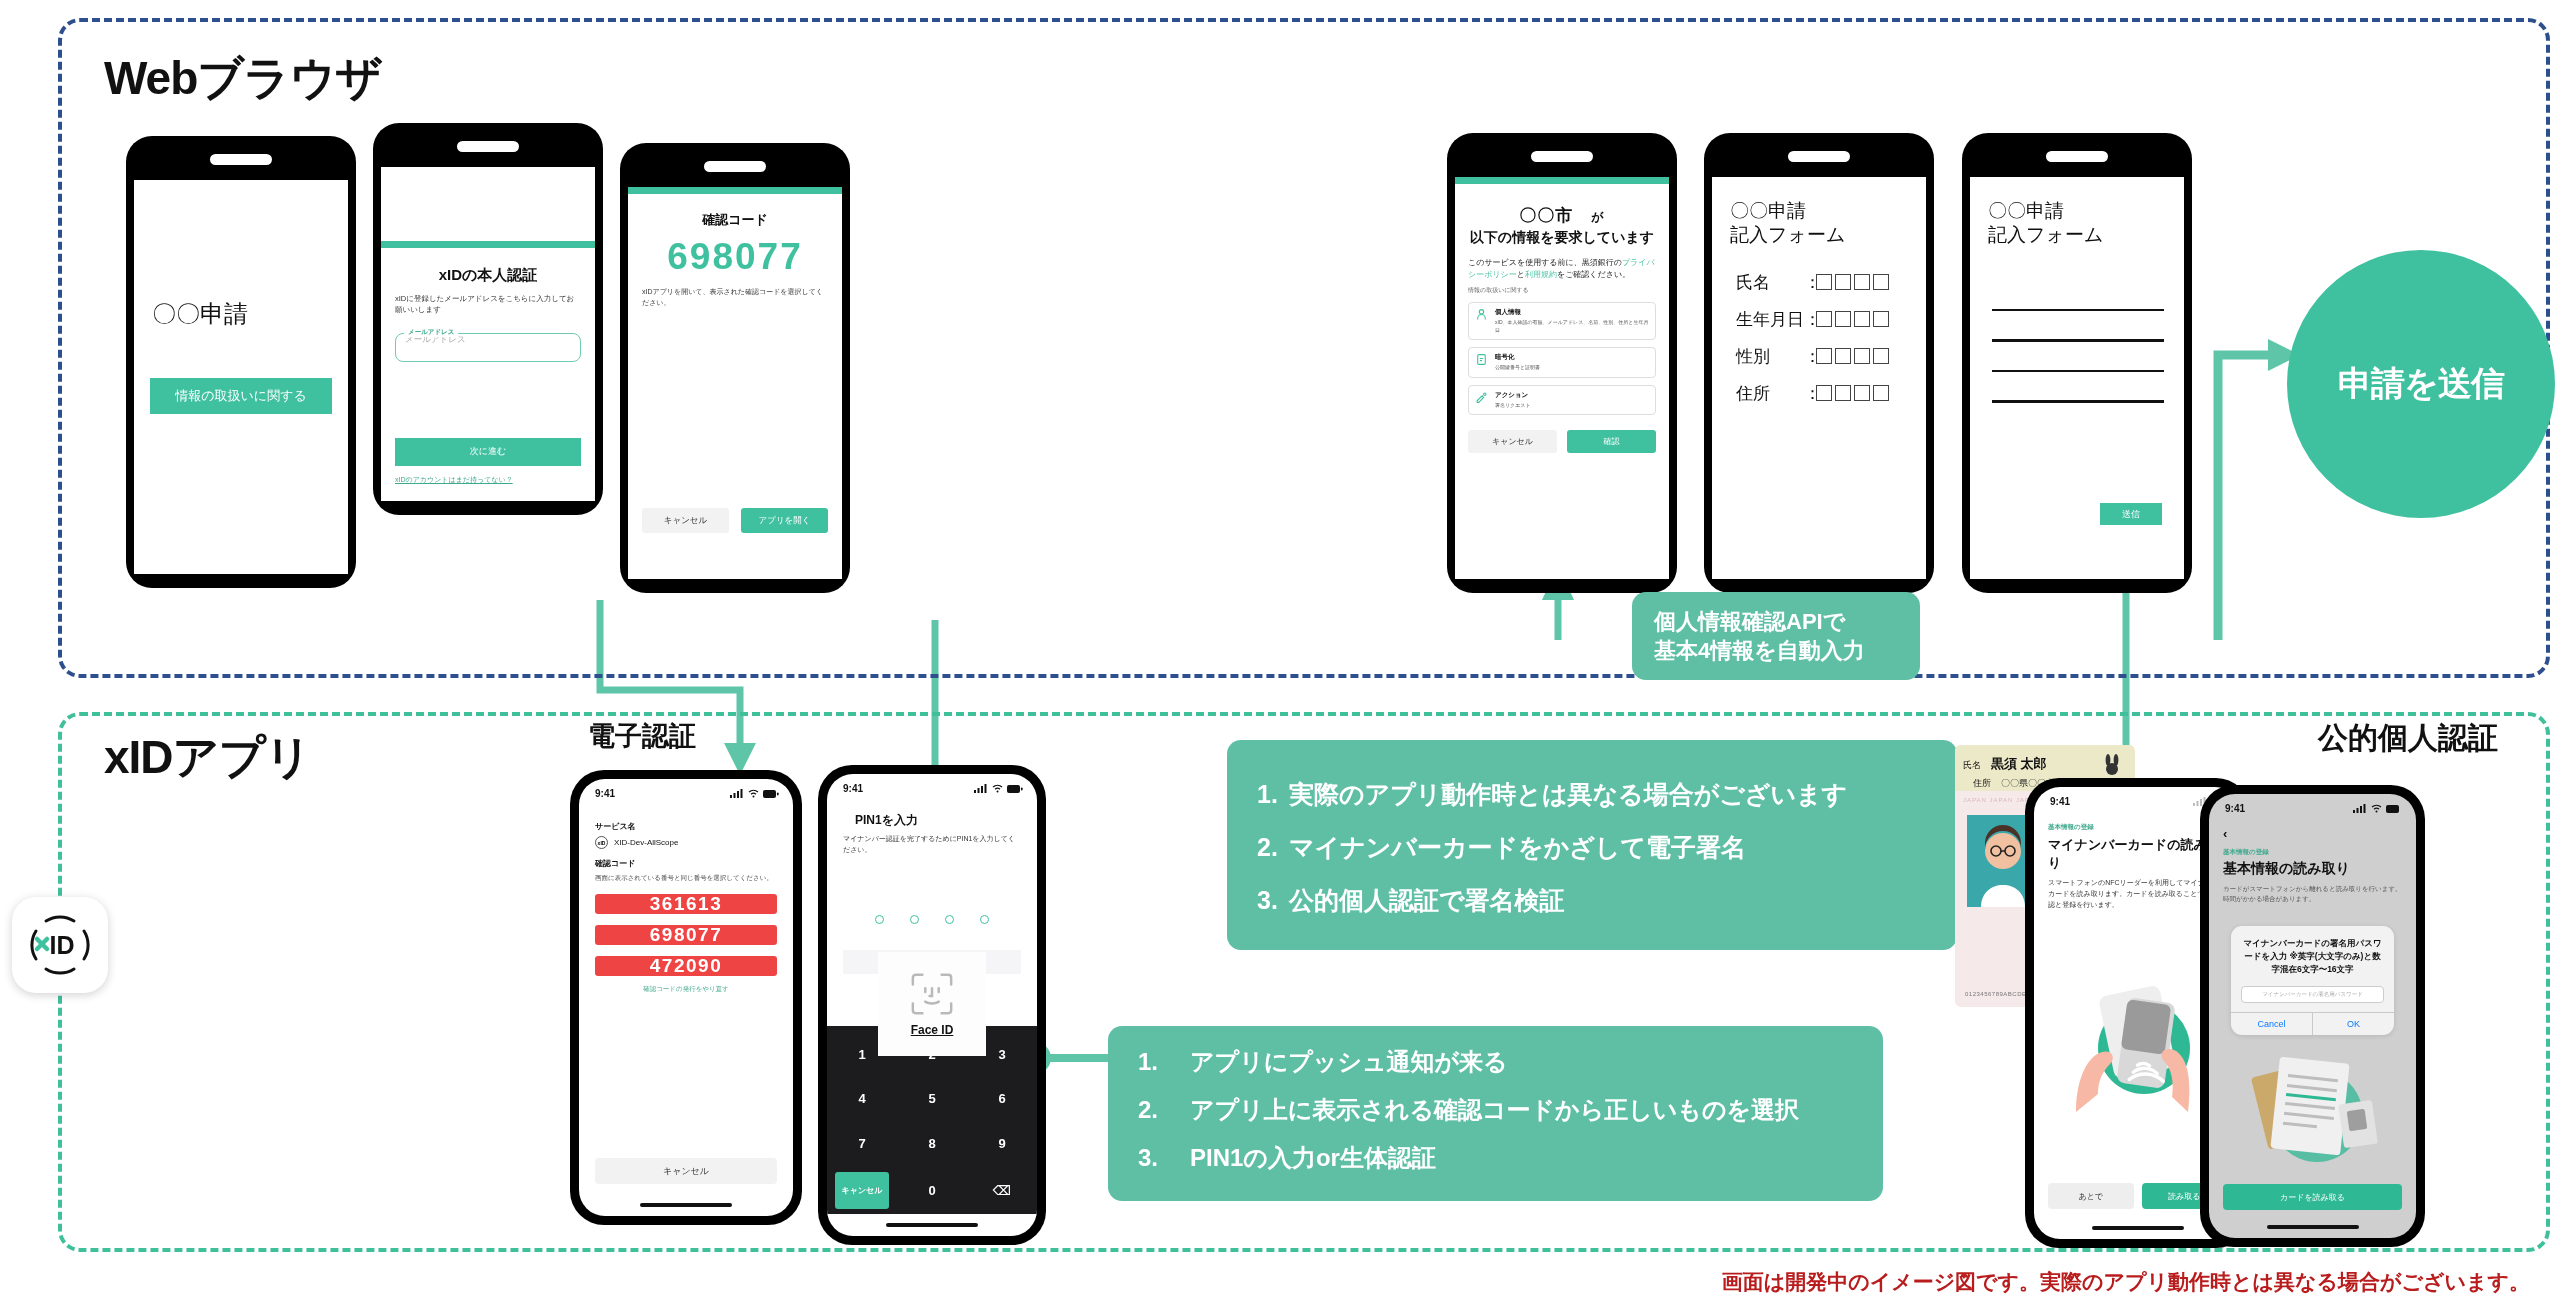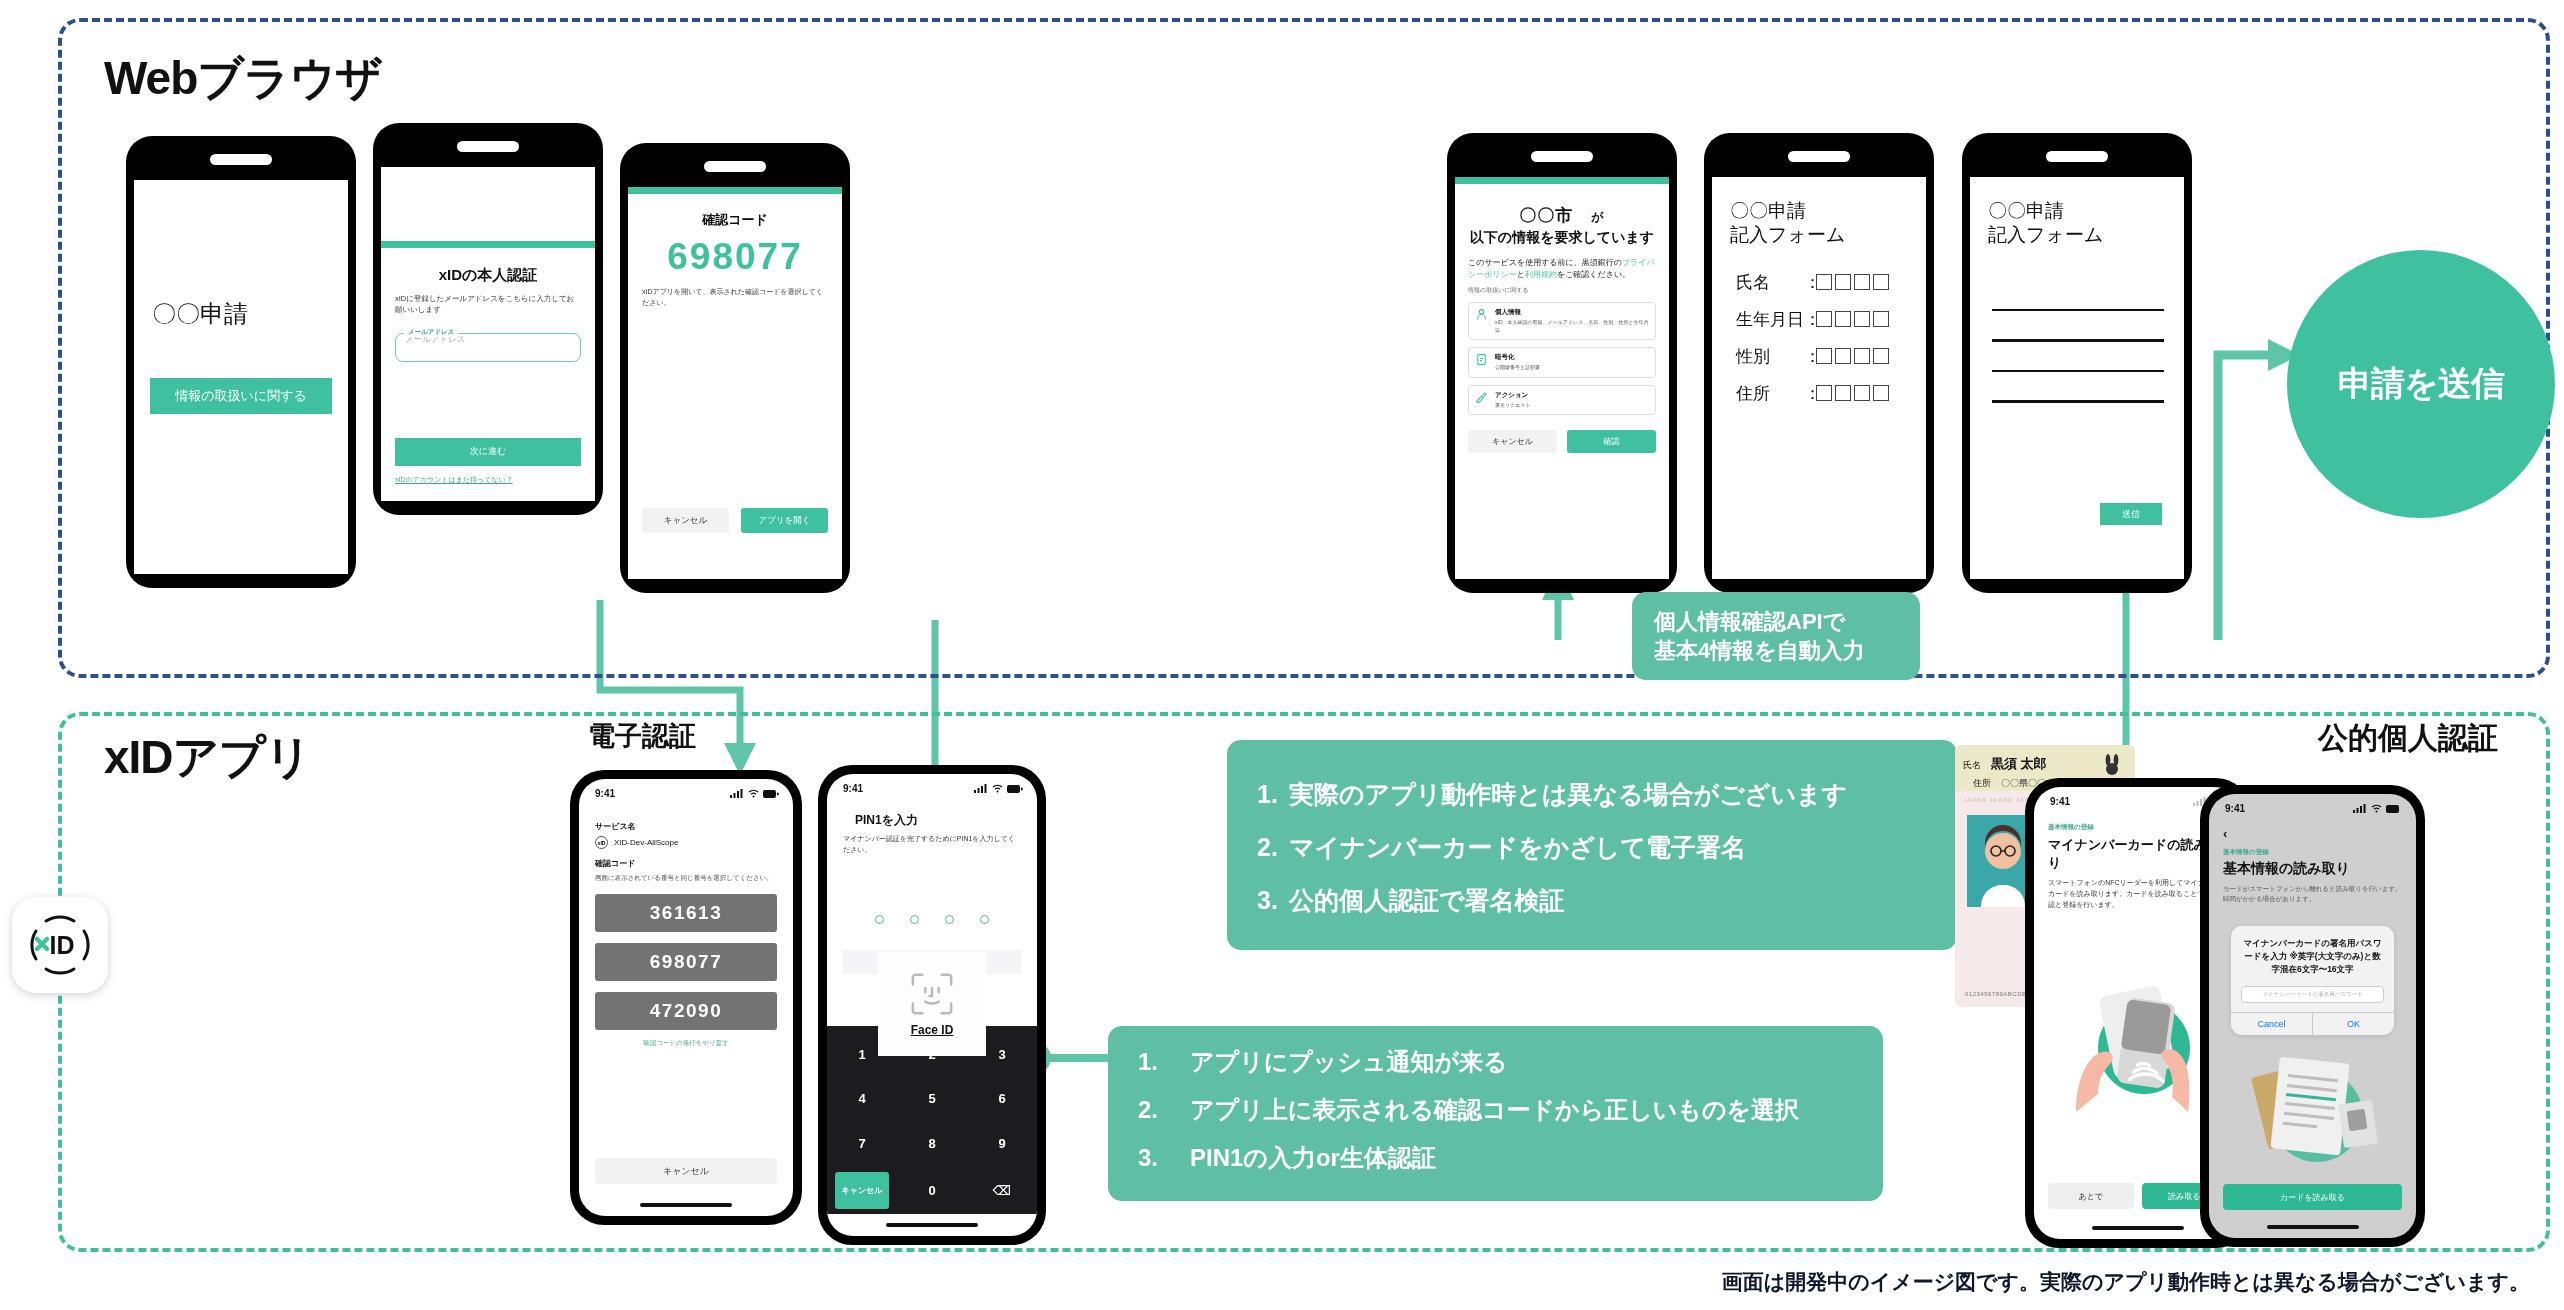--- a/index.html
+++ b/index.html
@@ -196,21 +196,21 @@
   .a1 .body { padding:22px 16px 0 16px; }
   .a1 .k { font-size:8px; font-weight:bold; color:#111; }
   .a1 .svcrow { display:flex; align-items:center; gap:6px; margin-top:4px; }
   .a1 .svcrow .badge {
     width:13px; height:13px; border-radius:50%; border:1.2px solid #555;
     font-size:5px; display:flex; align-items:center; justify-content:center; font-weight:bold;
   }
   .a1 .svcname { font-size:8px; color:#111; }
   .a1 .note { font-size:6.5px; color:#444; line-height:1.5; margin-top:4px; }
   .a1 .codebtn {
-    margin-top:11px; height:38px; background:#737373; border-radius:3px;
+    margin-top:11px; height:20px; background:#ef4444; border-radius:3px;
     display:flex; align-items:center; justify-content:center;
     color:#fff; font-size:19px; font-weight:bold; letter-spacing:1.5px;
   }
   .a1 .reload { margin-top:9px; text-align:center; font-size:6.5px; color:#3fa98d; }
   .a1 .cancel {
     position:absolute; left:16px; right:16px; bottom:32px; height:26px;
     background:#f2f2f2; border-radius:4px;
     display:flex; align-items:center; justify-content:center; font-size:9px; color:#333;
   }
   .homebar {
@@ -286,21 +286,21 @@
   .mncard .ad { position:absolute; left:8px; top:32px; font-size:9px; color:#111; }
   .mncard .ad span { margin-left:10px; }
   .mncard .jp { position:absolute; left:8px; top:52px; font-size:6px; color:#d9b6bb; letter-spacing:1px;}
   .mncard .photo { position:absolute; left:12px; top:70px; width:72px; height:92px; background:#3aa7ab;}
   .mncard .no { position:absolute; left:10px; bottom:10px; font-size:6px; color:#777; letter-spacing:.5px;}
   .mncard .rabbit { position:absolute; right:10px; top:8px; width:26px; text-align:center; }
   .mncard .rabbit .cap { font-size:4.5px; color:#333; margin-top:1px;}
 
   .footnote {
     position:absolute; right:34px; bottom:14px;
-    font-size:21px; font-weight:bold; color:#0f172a; white-space:nowrap;
+    font-size:21px; font-weight:bold; color:#b91c1c; white-space:nowrap;
   }
 </style>
 </head>
 <body>
 
 <div class="canvas">
 
   <svg class="connectors" width="2564" height="1310">
 
     <path d="M 600 600 L 600 690 L 740 690 L 740 745" stroke="#5fc5a9" stroke-width="7" fill="none"></path>

